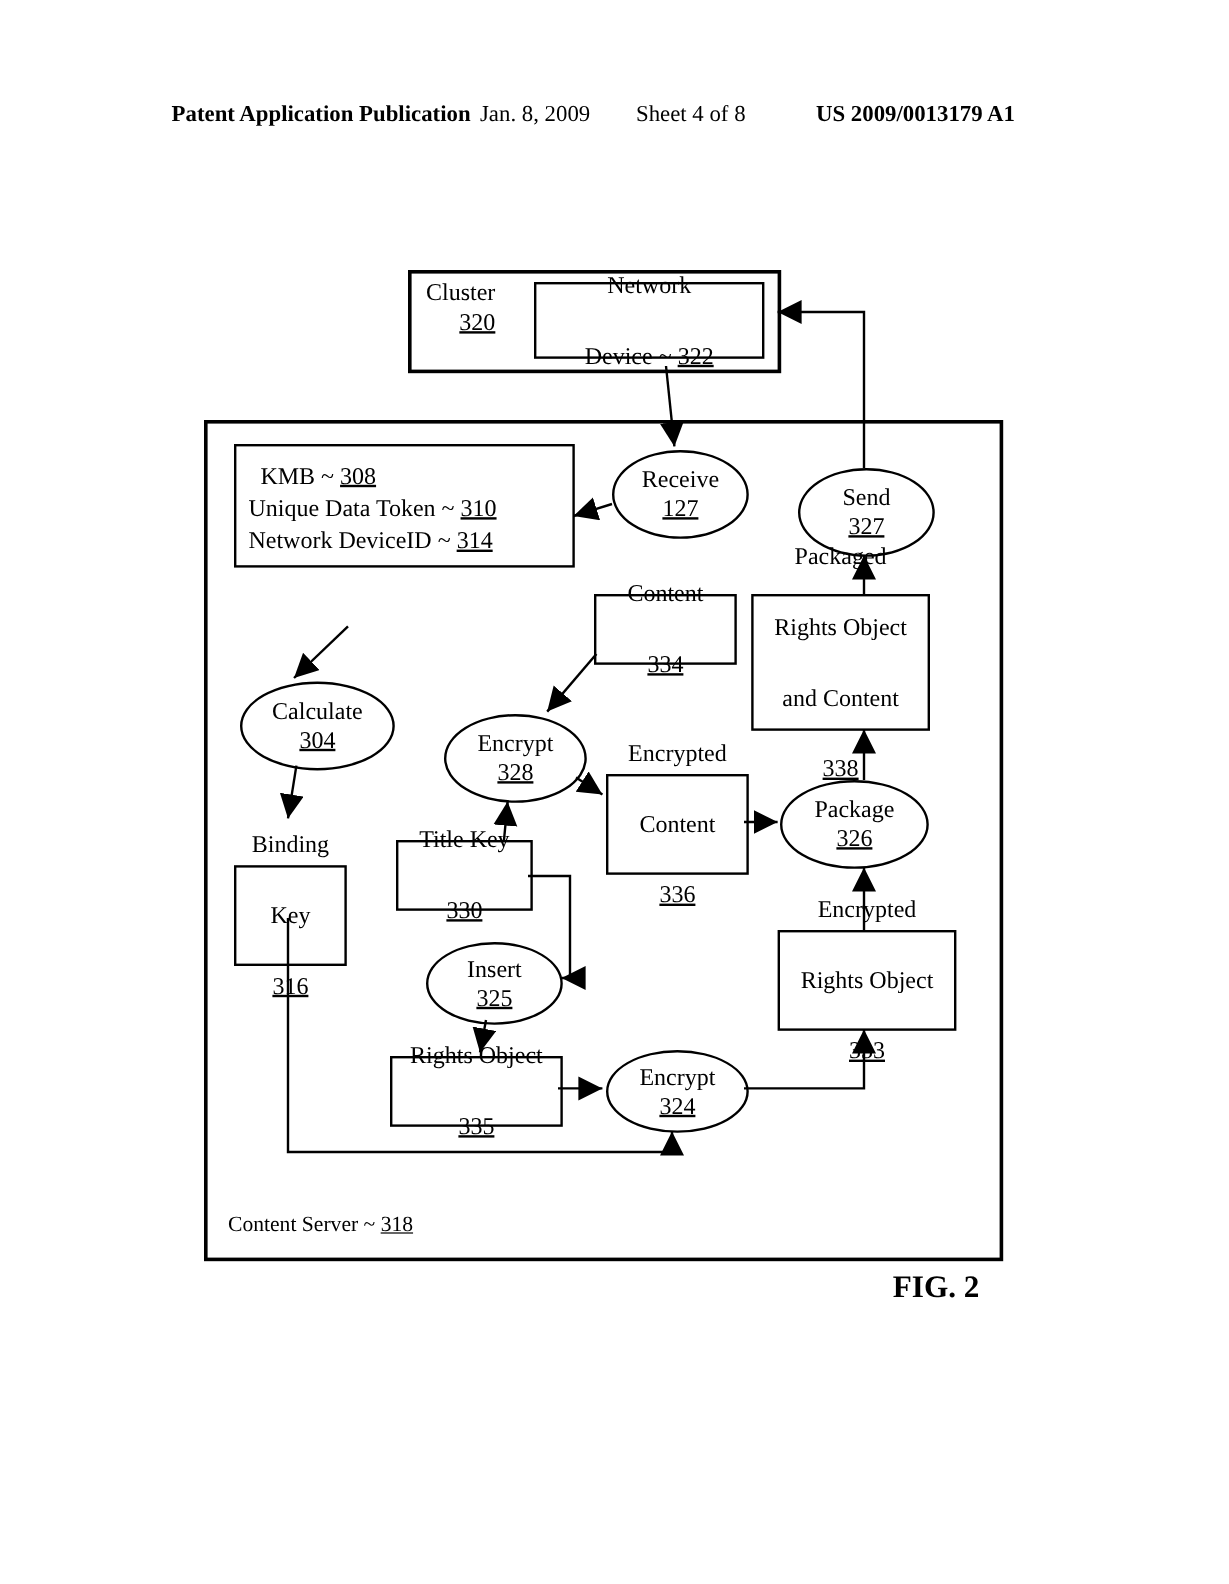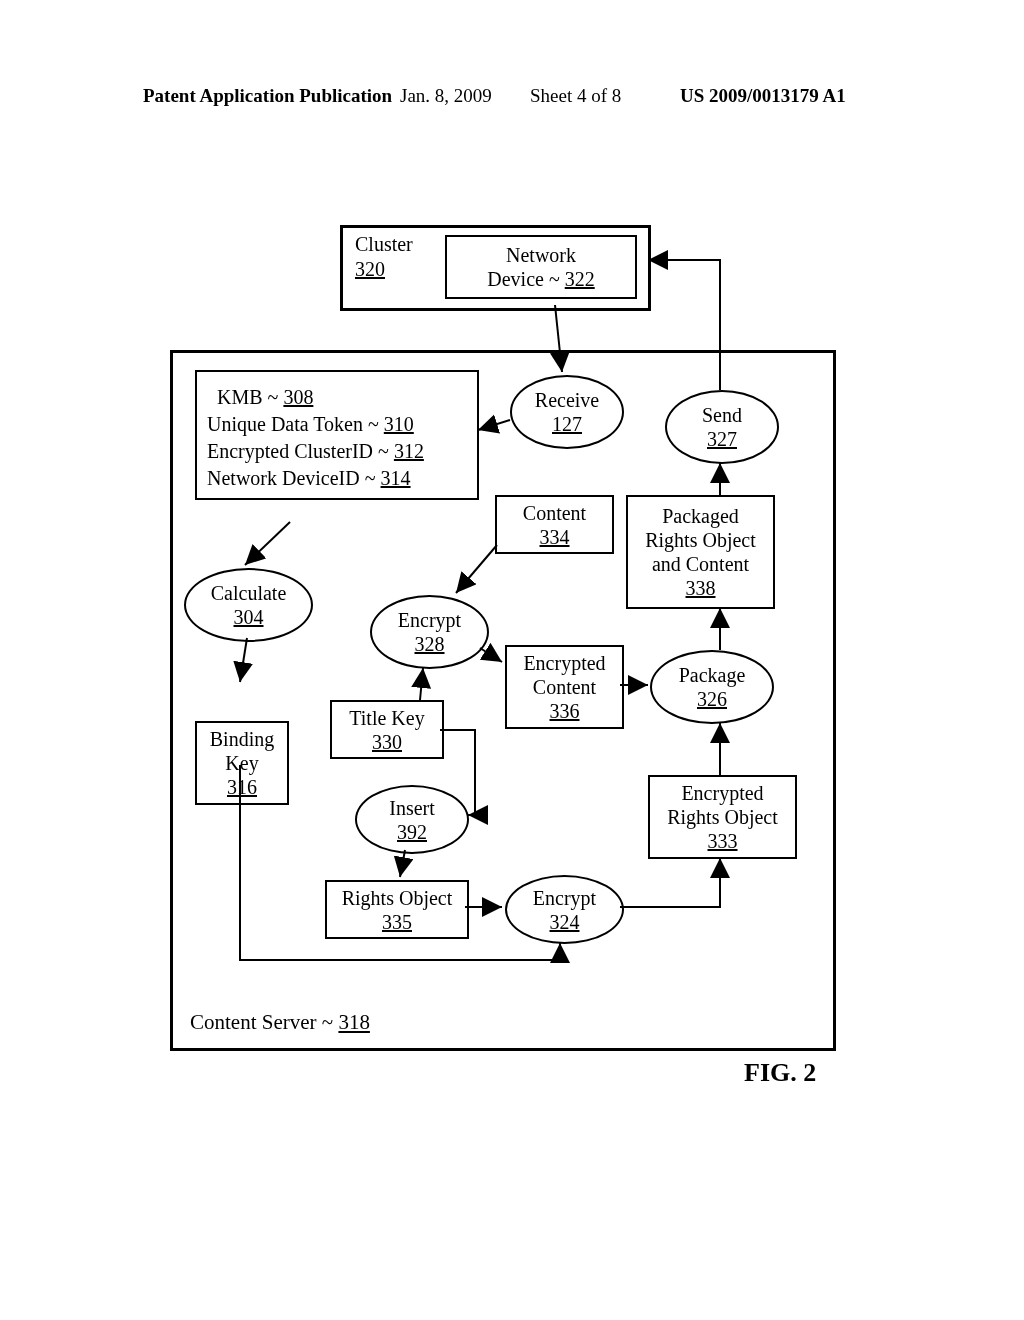--- a/index.html
+++ b/index.html
@@ -32,20 +32,21 @@
     position: absolute;
     border: 2px solid #000;
     background: #fff;
     text-align: center;
     font-size: 20px;
     display: flex;
     flex-direction: column;
     justify-content: center;
     align-items: center;
     line-height: 1.2;
+    gap: 35px;
   }
   .thick { border-width: 3px; }
   .ellipse {
     position: absolute;
     border: 2px solid #000;
     border-radius: 50%;
     background: #fff;
     text-align: center;
     font-size: 20px;
     display: flex;
@@ -58,54 +59,53 @@
     position: absolute;
     border: 2px solid #000;
     background: #fff;
     font-size: 20px;
     padding: 6px 10px;
     line-height: 1.35;
   }
   .msg-title { text-decoration: underline; text-align: center; }
   .server-label {
     position: absolute;
-    font-size: 21px;
+    font-size: 18px;
     background: #fff;
   }
 </style>
 </head>
 <body>
 
 <div class="page-header">
   <span class="header-left">Patent Application Publication</span>
   <span class="header-center">Jan. 8, 2009</span>
   <span class="header-sheet">Sheet 4 of 8</span>
   <span class="header-right">US 2009/0013179 A1</span>
 </div>
 
 <div class="box thick" style="left:170px; top:350px; width:660px; height:695px; align-items:flex-start; justify-content:flex-end;"></div>
 <div class="server-label" style="left:190px; top:1010px;">
   <span>Content Server ~</span> <span class="ref">318</span>
 </div>
 
 <div class="box thick" style="left:340px; top:225px; width:305px; height:80px;"></div>
-<div style="position:absolute; left:355px; top:232px; font-size:20px; text-align:left; line-height:1.25;">
+<div style="position:absolute; left:355px; top:232px; font-size:20px; text-align:right; line-height:1.25;">
   <span>Cluster</span><br><span class="ref">320</span>
 </div>
 
 <div class="box" style="left:445px; top:235px; width:188px; height:60px;">
   <div><span>Network</span></div>
   <div><span>Device ~</span> <span class="ref">322</span></div>
 </div>
 
 <div class="msgbox" style="left:195px; top:370px; width:260px;">
   <div style="height:6px;"></div>
   <div>&nbsp;&nbsp;<span>KMB ~</span> <span class="ref">308</span></div>
   <div><span>Unique Data Token ~</span> <span class="ref">310</span></div>
-  <div><span>Encrypted ClusterID ~</span> <span class="ref">312</span></div>
   <div><span>Network DeviceID ~</span> <span class="ref">314</span></div>
 </div>
 
 <div class="ellipse" style="left:510px; top:375px; width:110px; height:70px;">
   <div>Receive</div>
     <div class="ref">127</div>
 </div>
 
 <div class="ellipse" style="left:665px; top:390px; width:110px; height:70px;">
   <div>Send</div>
@@ -117,21 +117,21 @@
     <div class="ref">334</div>
 </div>
 
 <div class="box" style="left:626px; top:495px; width:145px; height:110px;">
   <div>Packaged</div>
   <div>Rights Object</div>
   <div>and Content</div>
   <div class="ref">338</div>
 </div>
 
-<div class="ellipse" style="left:184px; top:568px; width:125px; height:70px;">
+<div class="ellipse" style="left:200px; top:568px; width:125px; height:70px;">
   <div>Calculate</div>
     <div class="ref">304</div>
 </div>
 
 <div class="ellipse" style="left:370px; top:595px; width:115px; height:70px;">
   <div>Encrypt</div>
     <div class="ref">328</div>
 </div>
 
 <div class="box" style="left:505px; top:645px; width:115px; height:80px;">
@@ -151,21 +151,21 @@
   <div class="ref">316</div>
 </div>
 
 <div class="box" style="left:330px; top:700px; width:110px; height:55px;">
   <div>Title Key</div>
   <div class="ref">330</div>
 </div>
 
 <div class="ellipse" style="left:355px; top:785px; width:110px; height:65px;">
   <div>Insert</div>
-    <div class="ref">392</div>
+    <div class="ref">325</div>
 </div>
 
 <div class="box" style="left:648px; top:775px; width:145px; height:80px;">
   <div>Encrypted</div>
   <div>Rights Object</div>
   <div class="ref">333</div>
 </div>
 
 <div class="box" style="left:325px; top:880px; width:140px; height:55px;">
   <div>Rights Object</div>

